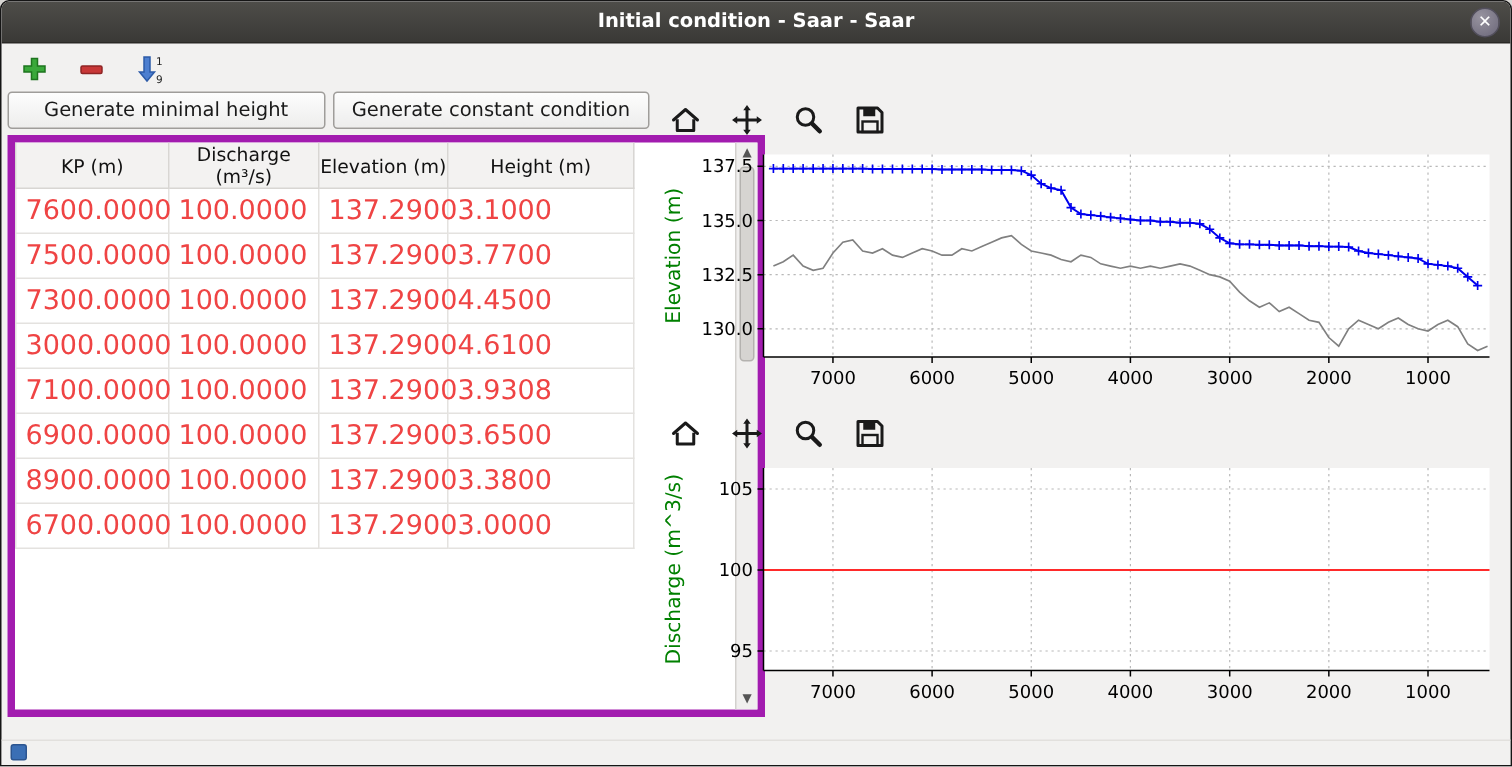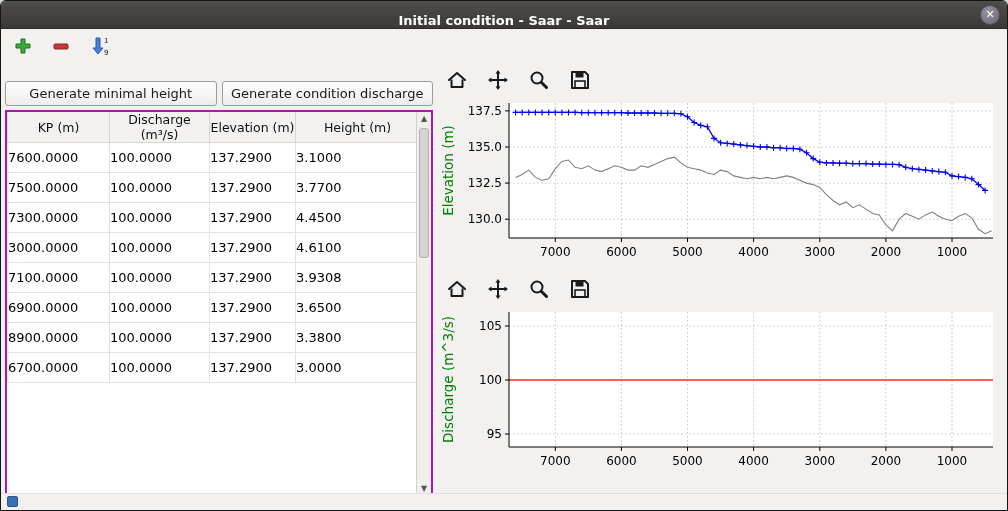--- a/index.html
+++ b/index.html
@@ -5,44 +5,44 @@
   * { margin:0; padding:0; box-sizing:border-box; }
   html,body { background:#d8d6d3; font-family:"DejaVu Sans", sans-serif; }
   .window {
     width:1008px; height:511px; position:relative; overflow:hidden;
     border:1px solid #151515; border-radius:6px 6px 0 0;
     background:#f2f1f0;
   }
   
   .titlebar {
     height:28px; background:linear-gradient(#4e4d49,#3a3936);
-    display:flex; align-items:flex-end; justify-content:center; position:relative;
+    display:flex; align-items:center; justify-content:center; position:relative;
     border-bottom:1px solid #2a2926;
   }
   .titlebar .title { color:#ffffff; font-weight:bold; font-size:13px; }
   .close-btn {
     position:absolute; right:7px; top:4px; width:20px; height:20px; border-radius:50%;
     background:radial-gradient(circle at 35% 30%, #97939f, #6b6779);
     border:1px solid #524f5c; color:#fff; font-size:11px; line-height:18px; text-align:center;
     cursor:default;
   }
   
   .toolbar { height:34px; display:flex; align-items:center; gap:14px; padding:0 10px; }
   .tool { width:24px; height:24px; display:flex; align-items:center; justify-content:center; cursor:default; }
   
-  .left-panel { position:absolute; left:4px; top:80px; width:428px; }
+  .left-panel { position:absolute; left:4px; top:60px; width:428px; }
   .gen-buttons { display:flex; gap:5px; margin-bottom:4px; }
   .gen-buttons button {
     flex:1; height:25px; border:1px solid #9f9d9a; border-radius:3px;
     background:linear-gradient(#fdfdfd,#ededec); font-size:13px; font-family:inherit; color:#1a1a1a;
   }
-  .table-wrap { position:relative; border:2px solid #a21caf; background:#fff; height:388px; width:428px; overflow:hidden; }
+  .table-wrap { position:relative; border:5px solid #a21caf; background:#fff; height:388px; width:505px; overflow:hidden; }
   table { border-collapse:collapse; table-layout:fixed; width:412px; }
   th { background:#f3f2f1; border:1px solid #d8d6d3; border-top:none; font-weight:normal; height:22px; font-size:12.5px; color:#111; }
-  td { border:1px solid #e4e2df; height:30px; font-size:13px; background:#fff; color:#000000; }
+  td { border:1px solid #e4e2df; height:30px; padding-left:6px; font-size:18px; background:#fff; color:#ef4444; }
   .vscroll { position:absolute; right:0; top:0; bottom:0; width:15px; background:#f0efee; border-left:1px solid #d3d1ce; }
   .vscroll .arrow { position:absolute; left:0; width:14px; height:14px; text-align:center; font-size:8px; color:#555; line-height:14px; }
   .vscroll .arrow.up { top:0; }
   .vscroll .arrow.down { bottom:0; }
   .vscroll .thumb { position:absolute; left:2px; width:10px; top:16px; height:130px; background:#d6d4d1; border:1px solid #b4b2af; border-radius:3px; }
   
   .right-panel { position:absolute; left:436px; top:64px; width:570px; }
   .plot-toolbar { height:30px; display:flex; align-items:center; gap:17px; padding-left:8px; }
   .ptool { width:24px; height:24px; display:flex; align-items:center; justify-content:center; cursor:default; }
   .chart { width:564px; height:175px; }
@@ -78,21 +78,21 @@
         <path d="M7 2 v10 h-3 l5 6 5 -6 h-3 V2 z" fill="#4d7fd0" stroke="#2d5ba8" stroke-width="1"></path>
         <text x="15" y="7" font-size="7" fill="#222">1</text>
         <text x="15" y="19" font-size="7" fill="#222">9</text>
       </svg>
     </span>
   </div>
 
   <div class="left-panel">
     <div class="gen-buttons">
       <button>Generate minimal height</button>
-      <button>Generate condition discharge</button>
+      <button>Generate constant condition</button>
     </div>
     <div class="table-wrap">
       <table>
         <colgroup>
             <col style="width:102px">
             <col style="width:100px">
             <col style="width:86px">
             <col style="width:124px">
           </colgroup>
         <thead>

